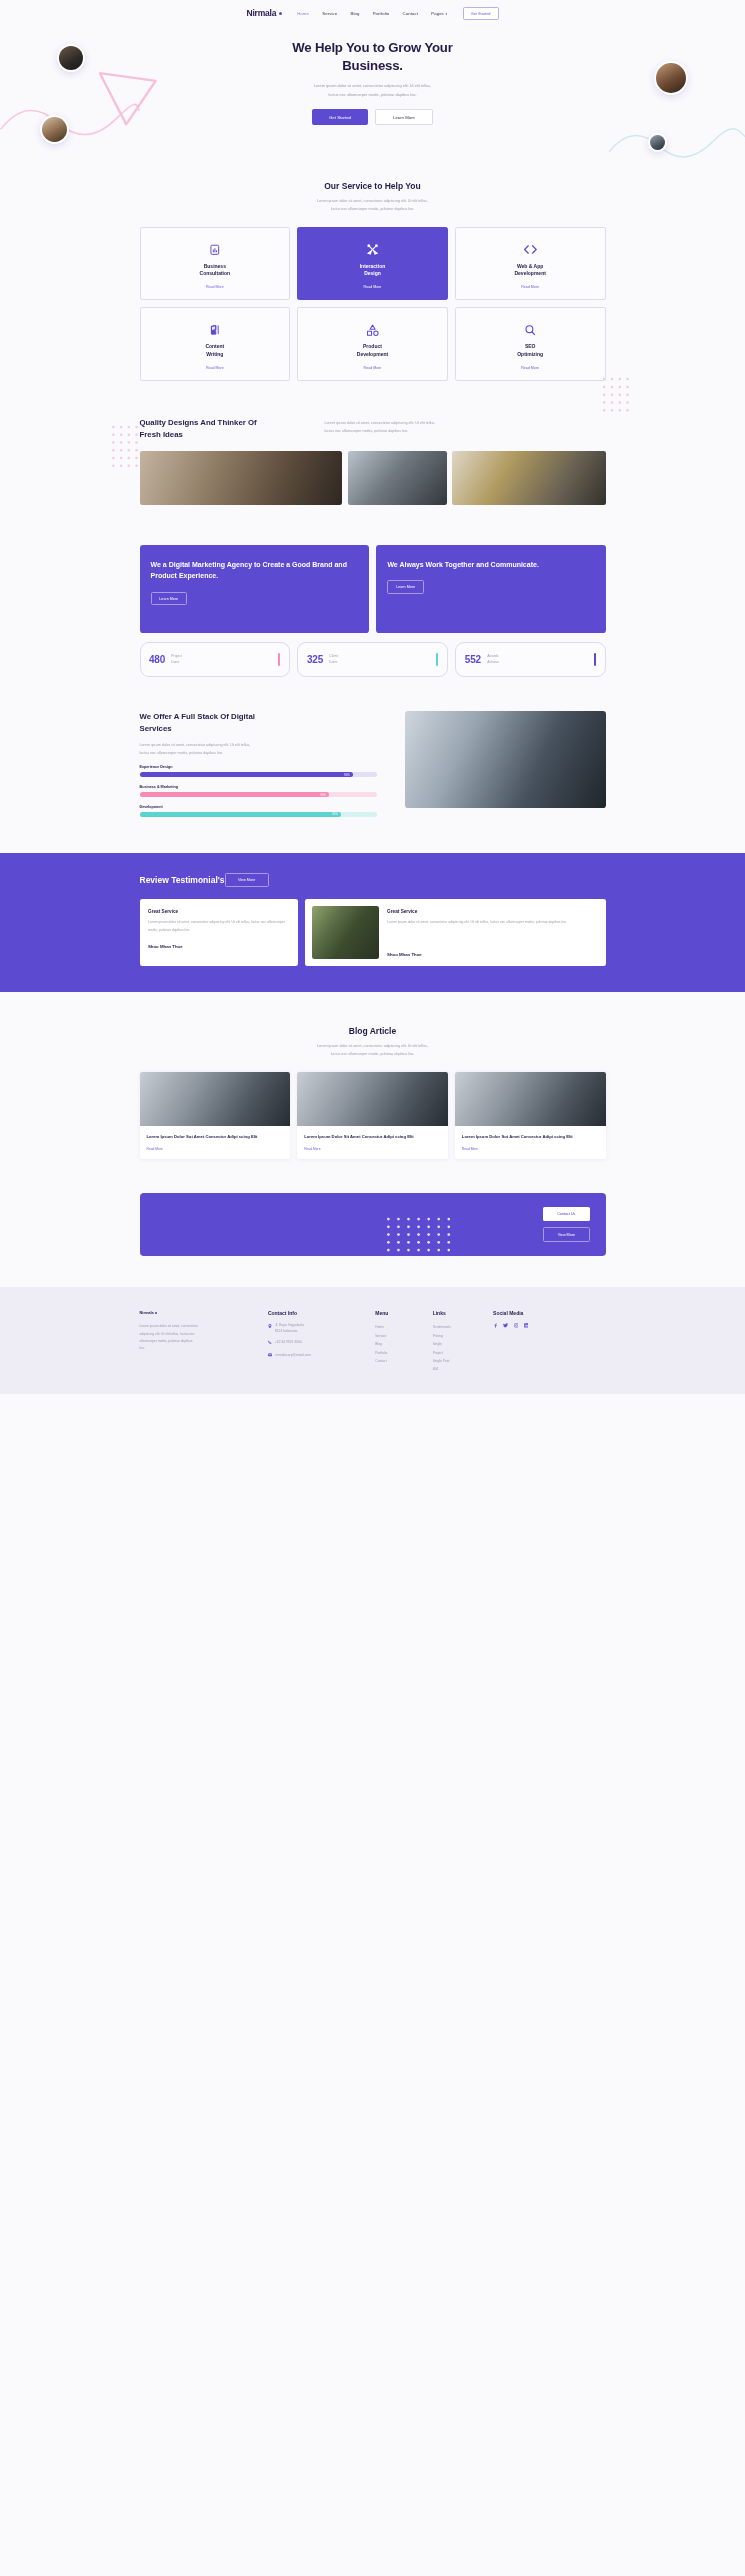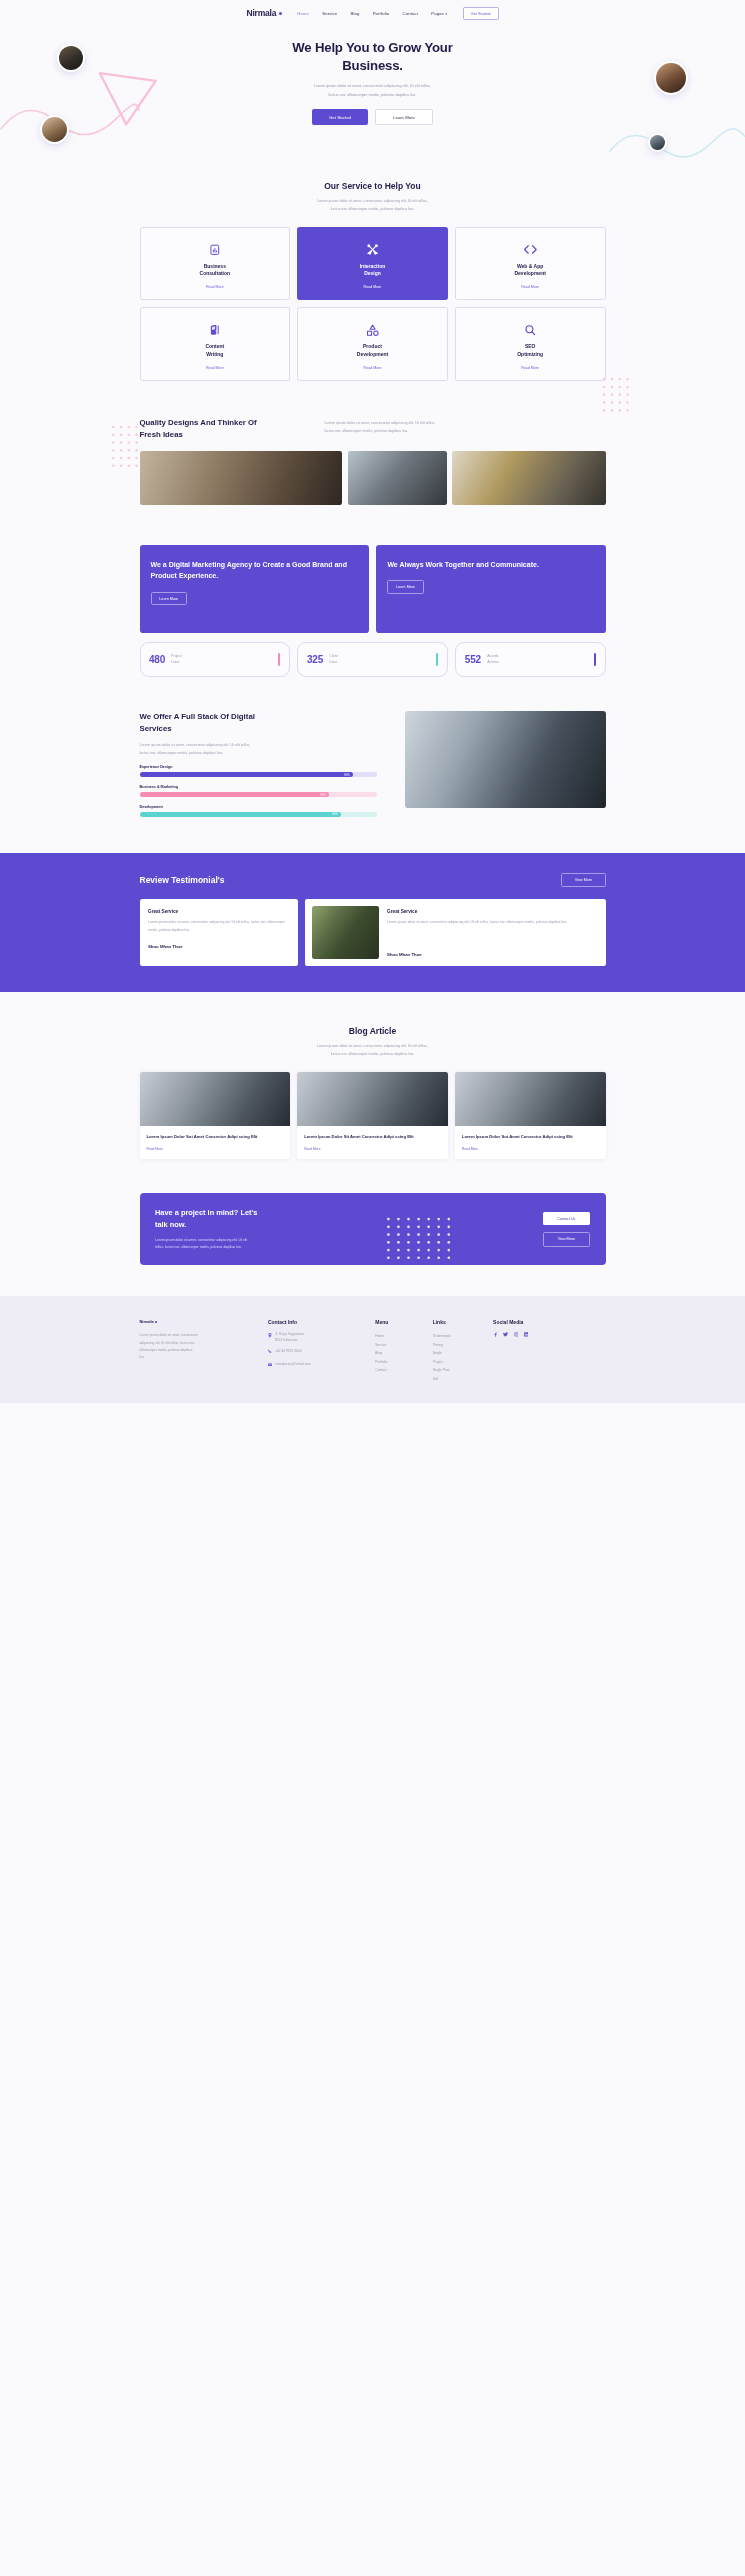--- a/index.html
+++ b/index.html
@@ -111,21 +111,21 @@
   .skill { margin-top:7.8px; }
   .skill .sname { font-size:3.7px; font-weight:bold; color:#2b2150; margin-bottom:2.7px; }
   .track { height:5.4px; border-radius:2.7px; position:relative; }
   .fill { height:100%; border-radius:2.7px; display:flex; align-items:center; justify-content:flex-end;
           padding-right:3.1px; font-size:2.8px; color:#fff; }
   .fs-img { flex:1; height:97px; border-radius:3.1px;
     background:linear-gradient(115deg,#cfd6dd 0%,#9aa6b2 30%,#47525e 65%,#1f252b 100%); }
 
   
   .testi { background:#5c4ad1; margin-top:36px; padding:20px 0 26.4px; }
-  .testi-head { display:flex; align-items:center; justify-content:space-between; }
+  .testi-head { display:flex; align-items:center; }
   .testi-head h2 { color:#fff; font-size:8.5px; font-weight:bold; }
   .btn-view {
     border:0.5px solid #a79bea; color:#fff; font-size:3.7px;
     padding:3.9px 12.4px; border-radius:1.6px; background:transparent;
   }
   .testi-grid { display:grid; grid-template-columns:0.82fr 1.55fr; gap:7px; margin-top:11.6px; }
   .tcard { background:#fff; border-radius:2.3px; padding:10px 8.5px; }
   .tcard h4 { font-size:4.7px; font-weight:bold; color:#241b49; }
   .tcard p { font-size:3.4px; color:#a09bb0; line-height:2.25; margin-top:5.4px; }
   .tcard .who { font-size:4.3px; font-weight:bold; color:#241b49; margin-top:10px; }
@@ -513,28 +513,20 @@
         <div class="bbody">
           <h4>Lorem Ipsum Dolor Sot Amet Consectur Adipi scing Elit</h4>
           <div class="bmore">Read More</div>
         </div>
       </div>
     </div>
   </div>
 
   <div class="container cta-wrap">
     <div class="cta">
-      <div>
-        <h2>
-          <span>Have a project in mind? Let's</span><br><span>talk now.</span>
-        </h2>
-        <p>
-          <span>Lorem ipsum dolor sit amet, consectetur adipiscing elit. Ut elit</span><br><span>tellus, luctus nec ullamcorper mattis, pulvinar dapibus leo.</span>
-        </p>
-      </div>
       <svg class="cta-dots" width="78" height="48" viewBox="0 0 100 62">
         <g fill="#ffffff" fill-opacity="0.85">
           <circle cx="4" cy="4" r="1.7"></circle>
             <circle cx="17" cy="4" r="1.7"></circle>
             <circle cx="30" cy="4" r="1.7"></circle>
             <circle cx="43" cy="4" r="1.7"></circle>
             <circle cx="56" cy="4" r="1.7"></circle>
             <circle cx="69" cy="4" r="1.7"></circle>
             <circle cx="82" cy="4" r="1.7"></circle>
           <circle cx="4" cy="14" r="1.7"></circle>

